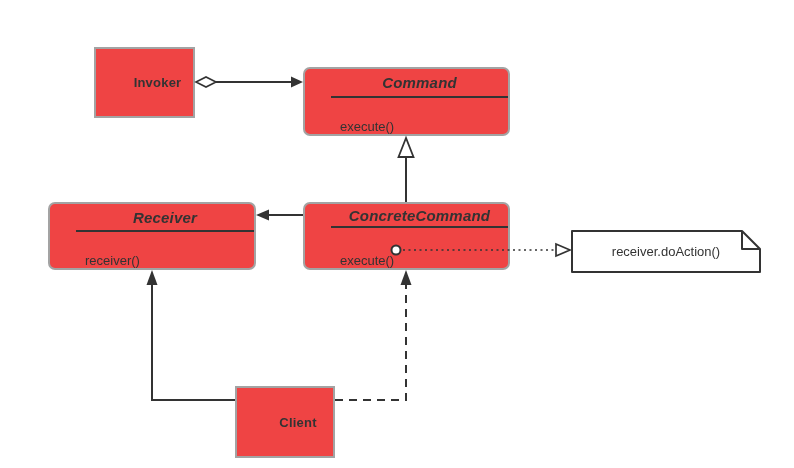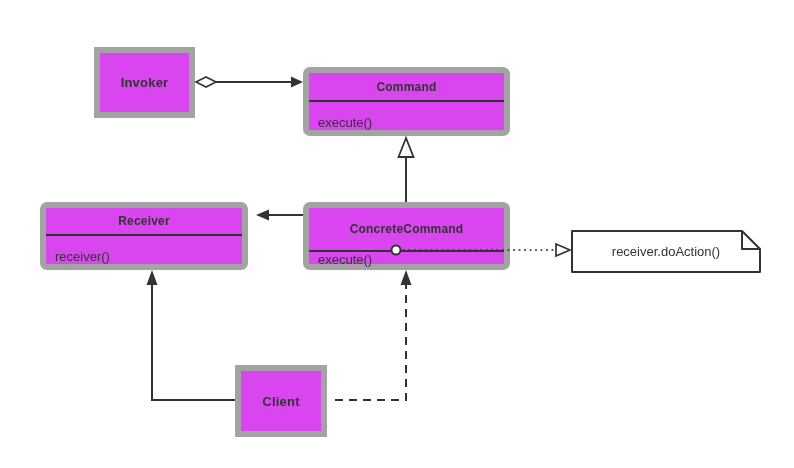--- a/index.html
+++ b/index.html
@@ -3,30 +3,30 @@
 <meta charset="utf-8">
 <style>
   html,body{margin:0;padding:0;}
   body{
     width:794px;height:468px;position:relative;background:#ffffff;
     font-family:"Liberation Sans","DejaVu Sans",sans-serif;
     color:#333333;overflow:hidden;
   }
   .stage{position:absolute;inset:0;width:794px;height:468px;}
   .box, .uml-class{
-    position:absolute;box-sizing:border-box;border:6px solid #a3a3a3;
-    background:#d946ef;z-index:1;
+    position:absolute;box-sizing:border-box;border:2px solid #a3a3a3;
+    background:#ef4444;z-index:1;padding-left:26px;
   }
   .box{display:flex;align-items:center;justify-content:center;
     font-weight:bold;font-size:13px;letter-spacing:.2px;}
   .uml-class{border-radius:7px;display:flex;flex-direction:column;}
   .uml-title{
     box-sizing:border-box;border-bottom:2px solid #333333;
     display:flex;align-items:center;justify-content:center;
-    font-weight:bold;font-size:12px;letter-spacing:.2px;flex:0 0 auto;
+    font-weight:bold;font-size:15px;letter-spacing:.2px;flex:0 0 auto;font-style:italic;
   }
   .uml-body{
     flex:1 1 auto;display:flex;align-items:flex-end;
     padding-left:9px;font-size:13px;
   }
   svg.connectors{position:absolute;left:0;top:0;z-index:2;pointer-events:none;}
   .note-label{
     position:absolute;z-index:3;display:flex;align-items:center;justify-content:center;
     font-size:13px;pointer-events:none;
   }
@@ -40,35 +40,35 @@
     <span>Invoker</span>
   </div>
 
   <div class="uml-class" style="left:303px;top:67px;width:207px;height:69px">
     <div class="uml-title" style="height:29px">Command</div>
     <div class="uml-body">
       <span>execute()</span>
     </div>
   </div>
 
-  <div class="uml-class" style="left:40px;top:202px;width:208px;height:68px">
+  <div class="uml-class" style="left:48px;top:202px;width:208px;height:68px">
     <div class="uml-title" style="height:28px">Receiver</div>
     <div class="uml-body">
       <span>receiver()</span>
     </div>
   </div>
 
   <div class="uml-class" style="left:303px;top:202px;width:207px;height:68px">
-    <div class="uml-title" style="height:44px">ConcreteCommand</div>
+    <div class="uml-title" style="height:24px">ConcreteCommand</div>
     <div class="uml-body">
       <span>execute()</span>
     </div>
   </div>
 
-  <div class="box" style="left:235px;top:365px;width:92px;height:72px">
+  <div class="box" style="left:235px;top:386px;width:100px;height:72px">
     <span>Client</span>
   </div>
 
   <svg class="connectors" width="794" height="468" viewBox="0 0 794 468">
 
     <g>
       <line x1="216" y1="82" x2="292" y2="82" stroke="#333333" stroke-width="2"></line>
       <polygon points="196,82 206,77 216,82 206,87" fill="#ffffff" stroke="#333333" stroke-width="1.6"></polygon>
       <polygon points="303,82 291,76.5 291,87.5" fill="#333333"></polygon>
     </g>

